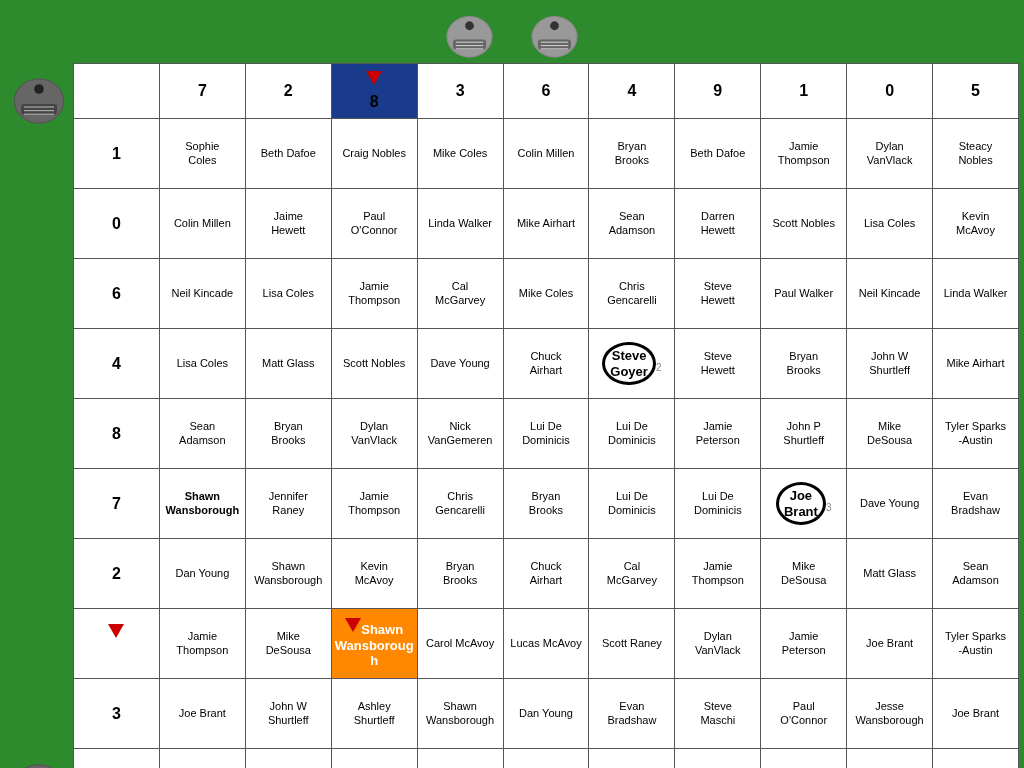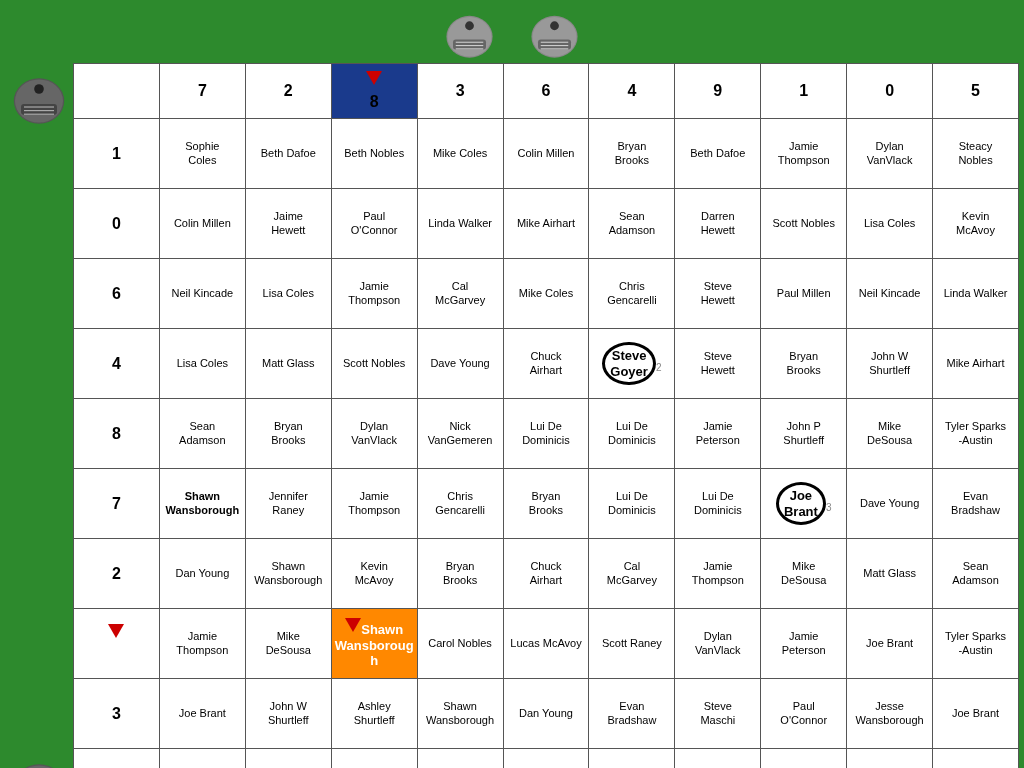--- a/index.html
+++ b/index.html
@@ -213,21 +213,21 @@
             <th>1</th>
             <th>0</th>
             <th>5</th>
           </tr>
         </thead>
         <tbody id="grid-body">
         <tr>
               <th class="row-header">1</th>
               <td>Sophie<br>Coles</td>
               <td>Beth Dafoe</td>
-              <td>Beth Nobles</td>
+              <td>Craig Nobles</td>
               <td>Mike Coles</td>
               <td>Colin Millen</td>
               <td>Bryan<br>Brooks</td>
               <td>Beth Dafoe</td>
               <td>Jamie<br>Thompson</td>
               <td>Dylan<br>VanVlack</td>
               <td>Steacy<br>Nobles</td>
             </tr>
             <tr>
               <th class="row-header">0</th>
@@ -244,21 +244,21 @@
             </tr>
             <tr>
               <th class="row-header">6</th>
               <td>Neil Kincade</td>
               <td>Lisa Coles</td>
               <td>Jamie<br>Thompson</td>
               <td>Cal<br>McGarvey</td>
               <td>Mike Coles</td>
               <td>Chris<br>Gencarelli</td>
               <td>Steve<br>Hewett</td>
-              <td>Paul Millen</td>
+              <td>Paul Walker</td>
               <td>Neil Kincade</td>
               <td>Linda Walker</td>
             </tr>
             <tr>
               <th class="row-header">4</th>
               <td>Lisa Coles</td>
               <td>Matt Glass</td>
               <td>Scott Nobles</td>
               <td>Dave Young</td>
               <td>Chuck<br>Airhart</td>
@@ -305,21 +305,21 @@
               <td>Jamie<br>Thompson</td>
               <td>Mike<br>DeSousa</td>
               <td>Matt Glass</td>
               <td>Sean<br>Adamson</td>
             </tr>
             <tr>
               <th class="row-header" style="background: rgb(26, 58, 140); color: white;"><div><span class="arrow-down"></span></div>5</th>
               <td>Jamie<br>Thompson</td>
               <td>Mike<br>DeSousa</td>
               <td class="highlighted-orange"><div class="arrow-down" style="border-top-color:#cc0000; margin: 0 auto 2px;"></div>Shawn<br>Wansborough</td>
-              <td>Carol Nobles</td>
+              <td>Carol McAvoy</td>
               <td>Lucas McAvoy</td>
               <td>Scott Raney</td>
               <td>Dylan<br>VanVlack</td>
               <td>Jamie<br>Peterson</td>
               <td>Joe Brant</td>
               <td>Tyler Sparks<br>-Austin</td>
             </tr>
             <tr>
               <th class="row-header">3</th>
               <td>Joe Brant</td>

